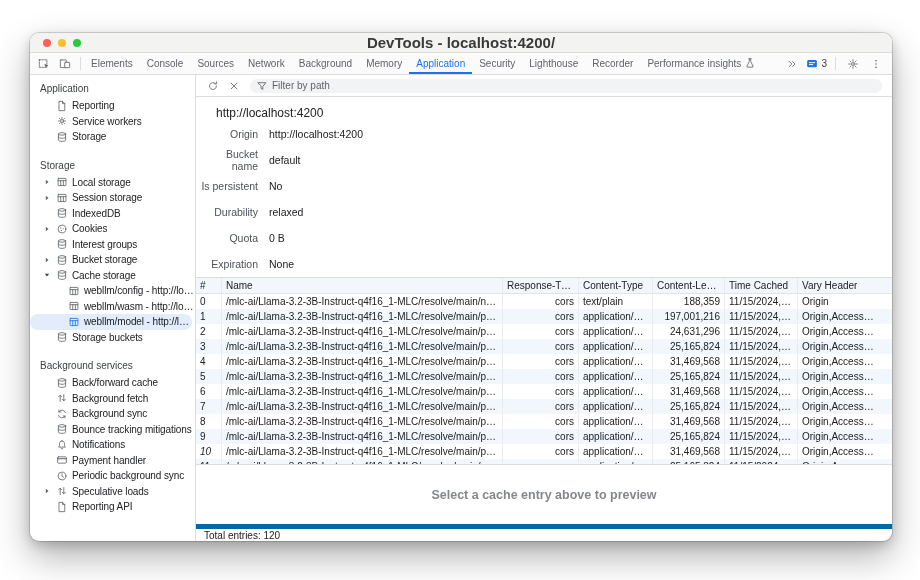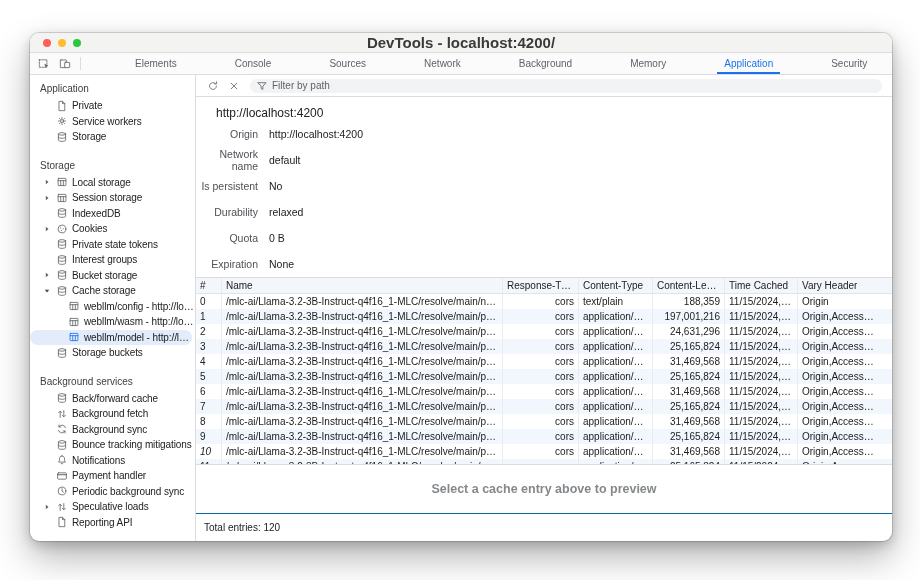--- a/index.html
+++ b/index.html
@@ -17,21 +17,21 @@
   .light { width:8px; height:8px; border-radius:50%; }
   .title { position:absolute; left:0; right:0; text-align:center; font-size:15px; font-weight:bold; color:#3a3a3a; }
 
   
   .tabbar { height:22px; flex:0 0 auto; background:var(--toolbar-bg); border-bottom:1px solid #dadce0;
     display:flex; align-items:stretch; padding-left:5px; }
   .tb-icons { display:flex; align-items:center; gap:3px; }
   .tb-btn { width:18px; height:16px; display:flex; align-items:center; justify-content:center; }
   .tb-sep { width:1px; height:13px; background:#dadce0; margin:auto 3px; }
   .tab { display:flex; align-items:center; gap:3px; padding:1px 7px 0 7px; font-size:10px; color:var(--muted);
-    border-bottom:2px solid transparent; white-space:nowrap;margin-left:44px; }
+    border-bottom:2px solid transparent; white-space:nowrap; }
   .tab.active { color:var(--accent); border-bottom-color:var(--accent); }
   .tabbar-right { margin-left:auto; display:flex; align-items:center; gap:5px; padding-right:7px; }
   .issues { display:flex; align-items:center; gap:3px; font-size:10px; color:#3c4043; }
 
   .content { flex:1; display:flex; min-height:0; }
 
   
   .sidebar { width:166px; flex:0 0 auto; border-right:1px solid #dadce0; overflow:hidden;
     padding-top:2px; font-size:10px; color:var(--text); }
   .sb-section { margin-bottom:9px; }
@@ -68,21 +68,21 @@
   .dt-row.header { height:16px; background:var(--table-header-bg); border-bottom:1px solid #e0e3e7; }
   .dt-row.stripe { background:var(--stripe); }
   .dt-cell { display:flex; align-items:center; padding:0 4px; white-space:nowrap; overflow:hidden;
     text-overflow:ellipsis; border-right:1px solid #e8ecf1; }
   .dt-cell:last-child { border-right:none; }
   .dt-cell.r { justify-content:flex-end; }
   .dt-cell span { overflow:hidden; text-overflow:ellipsis; }
 
   .preview { flex:1; display:flex; align-items:center; justify-content:center;
     font-size:12.5px; font-weight:bold; color:var(--preview-text); }
-  .statusbar { flex:0 0 auto; height:28px; border-top:1px solid #0369a1; display:flex; align-items:center;
+  .statusbar { flex:0 0 auto; height:17px; border-top:5px solid #0369a1; display:flex; align-items:center;
     padding-left:8px; font-size:10px; color:var(--text); }
 </style>
 </head>
 <body>
 
 <div class="window">
 
   <div class="titlebar">
     <div class="lights">
       <span class="light" style="background:var(--light-red)"></span>
@@ -195,21 +195,21 @@
         <div class="sb-section">
           <div class="sb-header">Application</div>
           <div class="sb-item">
             <span class="expander"></span>
             <span class="icn">
               <svg width="12" height="12" viewBox="0 0 16 16" fill="none" stroke="#5f6368" stroke-width="1.1" stroke-linecap="round" stroke-linejoin="round">
                 <path d="M4.5 1.8h4.2l3 3v9.4h-7.2z"></path>
                 <path d="M8.7 1.8v3h3"></path>
               </svg>
             </span>
-            <span class="sb-label">Private</span>
+            <span class="sb-label">Reporting</span>
           </div>
           <div class="sb-item">
             <span class="expander"></span>
             <span class="icn">
               <svg width="12" height="12" viewBox="0 0 16 16" fill="none" stroke="#5f6368" stroke-width="1.1" stroke-linecap="round" stroke-linejoin="round">
                 <circle cx="8" cy="8" r="2"></circle>
                 <path d="M8 4.7V3.2M8 12.8v-1.5M11.3 8h1.5M3.2 8h1.5M10.3 5.7l1.1-1.1M4.6 11.4l1.1-1.1M10.3 10.3l1.1 1.1M4.6 4.6l1.1 1.1"></path>
               </svg>
             </span>
             <span class="sb-label">Service workers</span>
@@ -285,31 +285,20 @@
           </div>
           <div class="sb-item">
             <span class="expander"></span>
             <span class="icn">
               <svg width="12" height="12" viewBox="0 0 16 16" fill="none" stroke="#5f6368" stroke-width="1.1" stroke-linecap="round" stroke-linejoin="round">
                 <ellipse cx="8" cy="3.9" rx="4.8" ry="1.7"></ellipse>
                 <path d="M3.2 3.9v8.2c0 .95 2.15 1.7 4.8 1.7s4.8-.75 4.8-1.7V3.9"></path>
                 <path d="M3.2 8c0 .95 2.15 1.7 4.8 1.7S12.8 8.95 12.8 8"></path>
               </svg>
             </span>
-            <span class="sb-label">Private state tokens</span>
-          </div>
-          <div class="sb-item">
-            <span class="expander"></span>
-            <span class="icn">
-              <svg width="12" height="12" viewBox="0 0 16 16" fill="none" stroke="#5f6368" stroke-width="1.1" stroke-linecap="round" stroke-linejoin="round">
-                <ellipse cx="8" cy="3.9" rx="4.8" ry="1.7"></ellipse>
-                <path d="M3.2 3.9v8.2c0 .95 2.15 1.7 4.8 1.7s4.8-.75 4.8-1.7V3.9"></path>
-                <path d="M3.2 8c0 .95 2.15 1.7 4.8 1.7S12.8 8.95 12.8 8"></path>
-              </svg>
-            </span>
             <span class="sb-label">Interest groups</span>
           </div>
           <div class="sb-item">
             <span class="expander">
               <svg width="8" height="8" viewBox="0 0 16 16" fill="none" stroke="#5f6368" stroke-width="1.1" stroke-linecap="round" stroke-linejoin="round">
                 <path d="M5.6 3.6L11 8l-5.4 4.4z" fill="#5f6368" stroke="none"></path>
               </svg>
             </span>
             <span class="icn">
               <svg width="12" height="12" viewBox="0 0 16 16" fill="none" stroke="#5f6368" stroke-width="1.1" stroke-linecap="round" stroke-linejoin="round">
@@ -508,21 +497,21 @@
       </div>
 
       <div class="bucket-title">http://localhost:4200</div>
 
       <div class="metadata" id="metadata">
           <div class="md-row">
             <span class="md-label">Origin</span>
             <span class="md-value">http://localhost:4200</span>
           </div>
           <div class="md-row">
-            <span class="md-label">Network name</span>
+            <span class="md-label">Bucket name</span>
             <span class="md-value">default</span>
           </div>
           <div class="md-row">
             <span class="md-label">Is persistent</span>
             <span class="md-value">No</span>
           </div>
           <div class="md-row">
             <span class="md-label">Durability</span>
             <span class="md-value">relaxed</span>
           </div>

